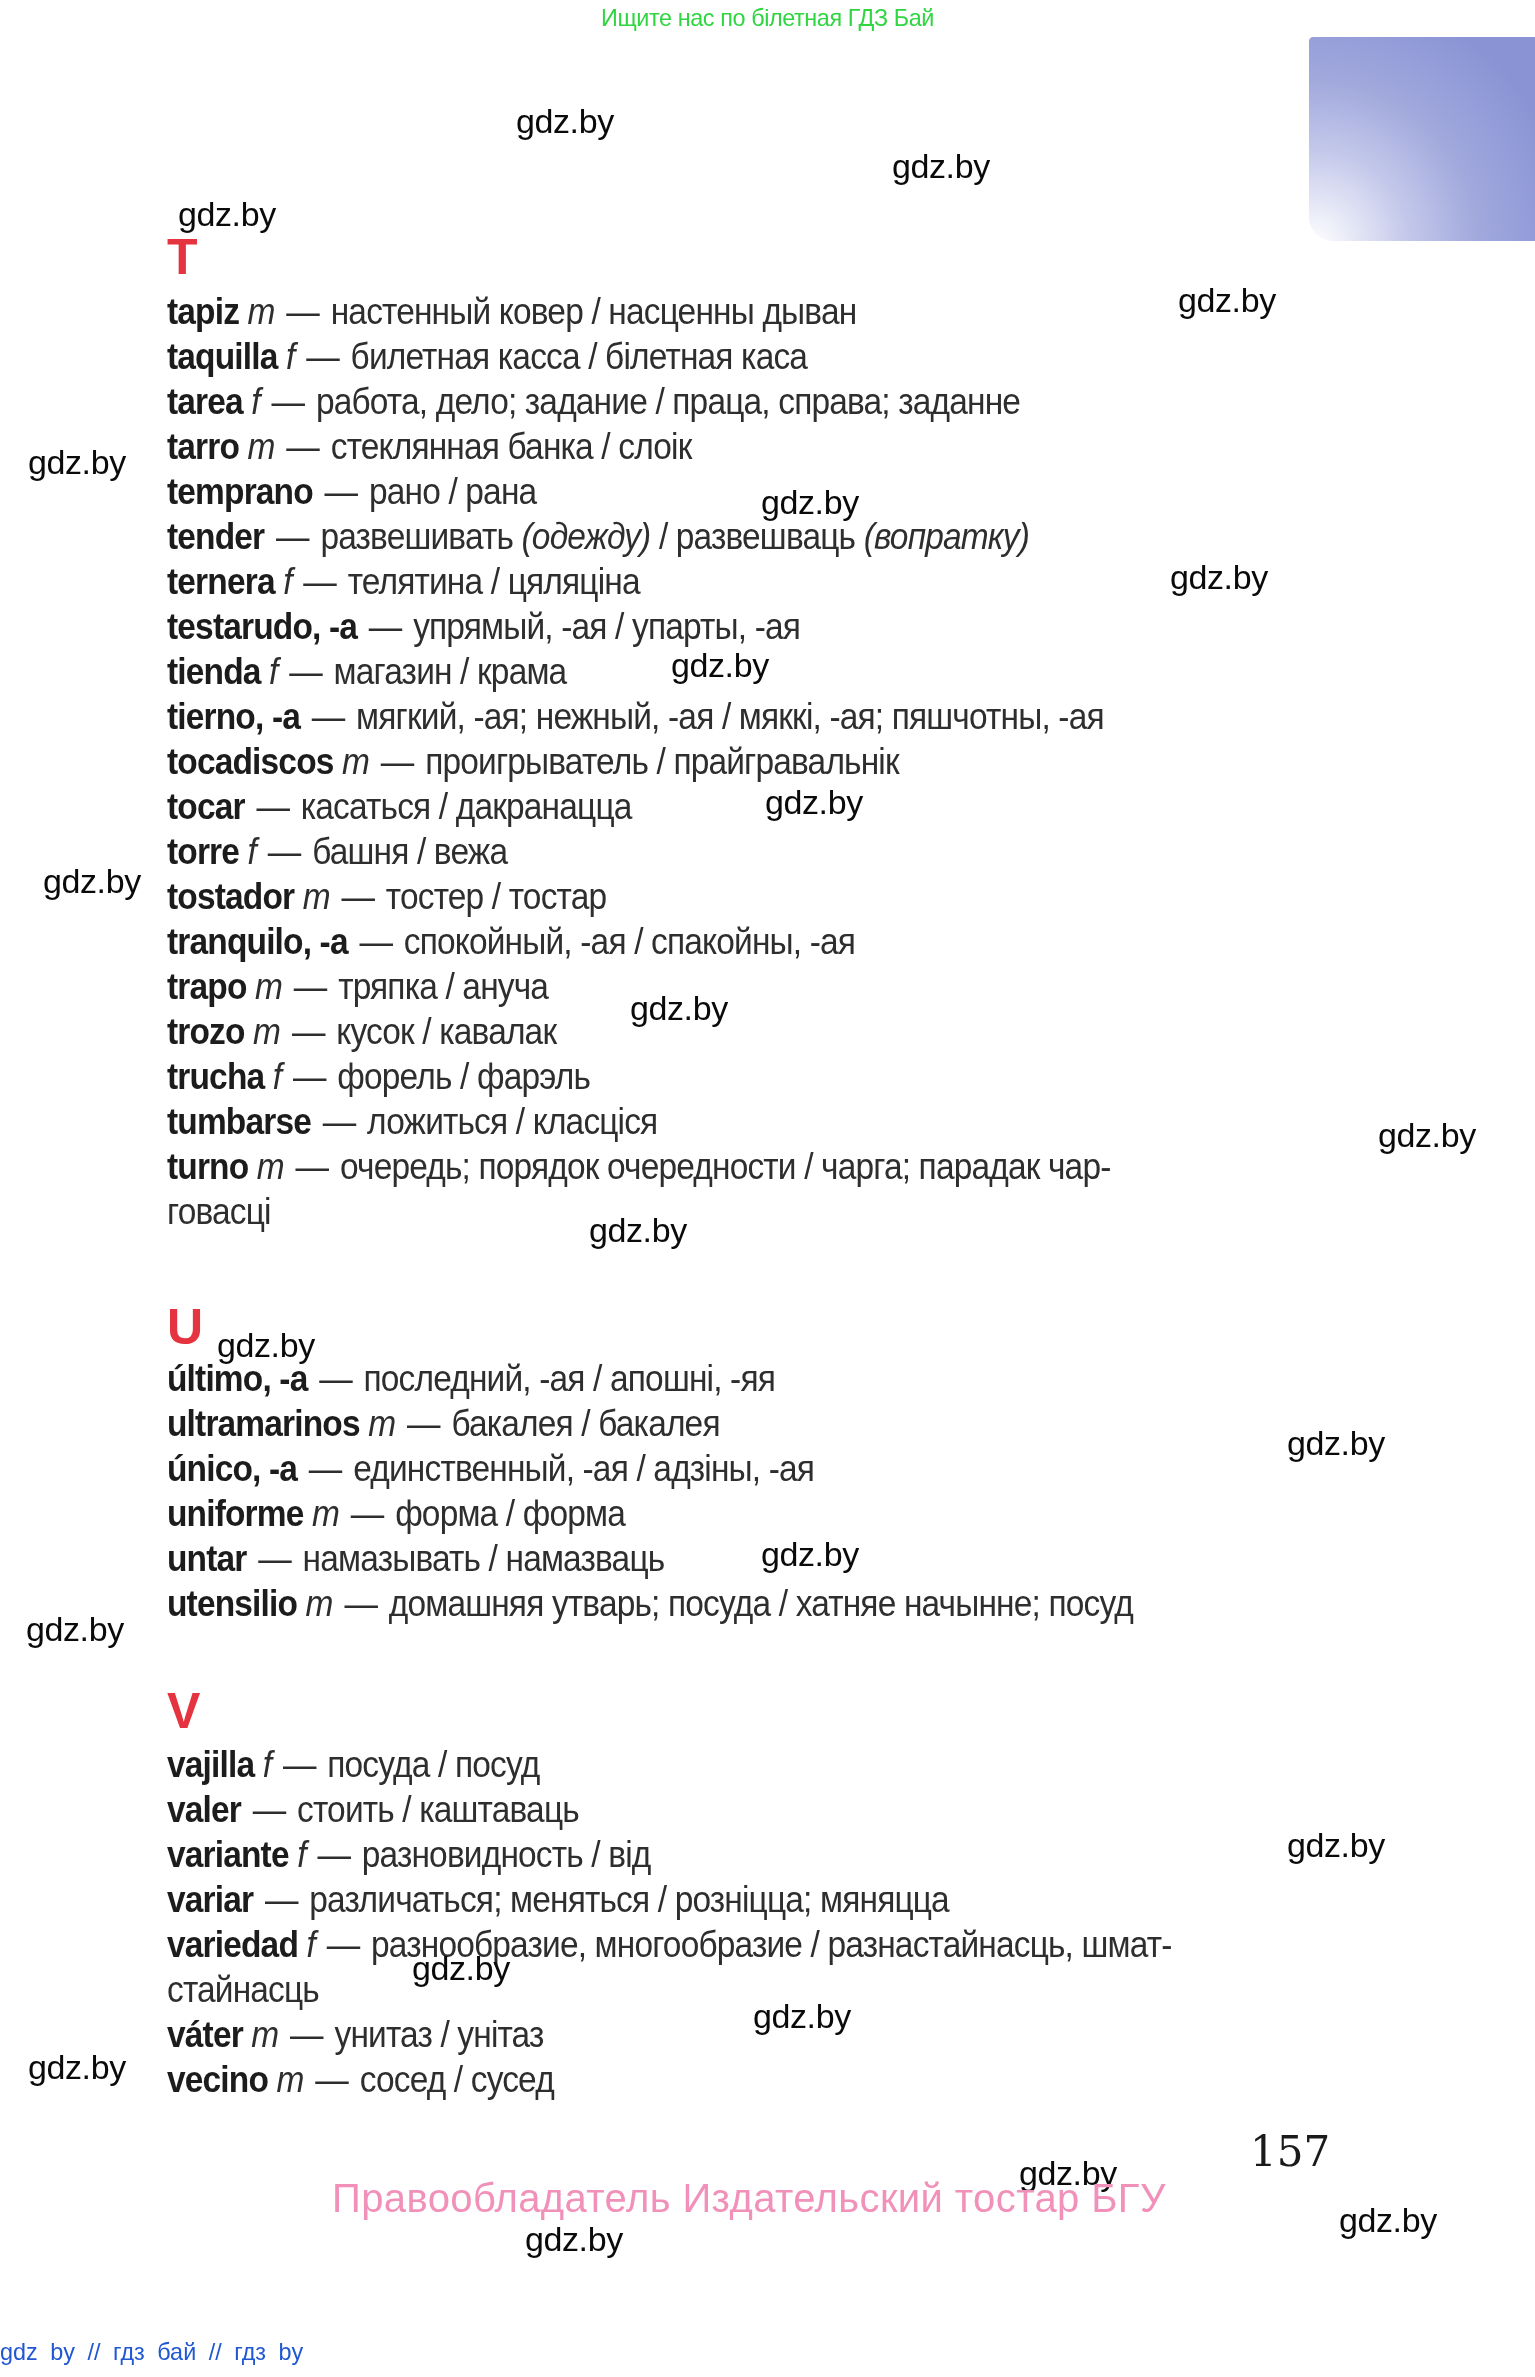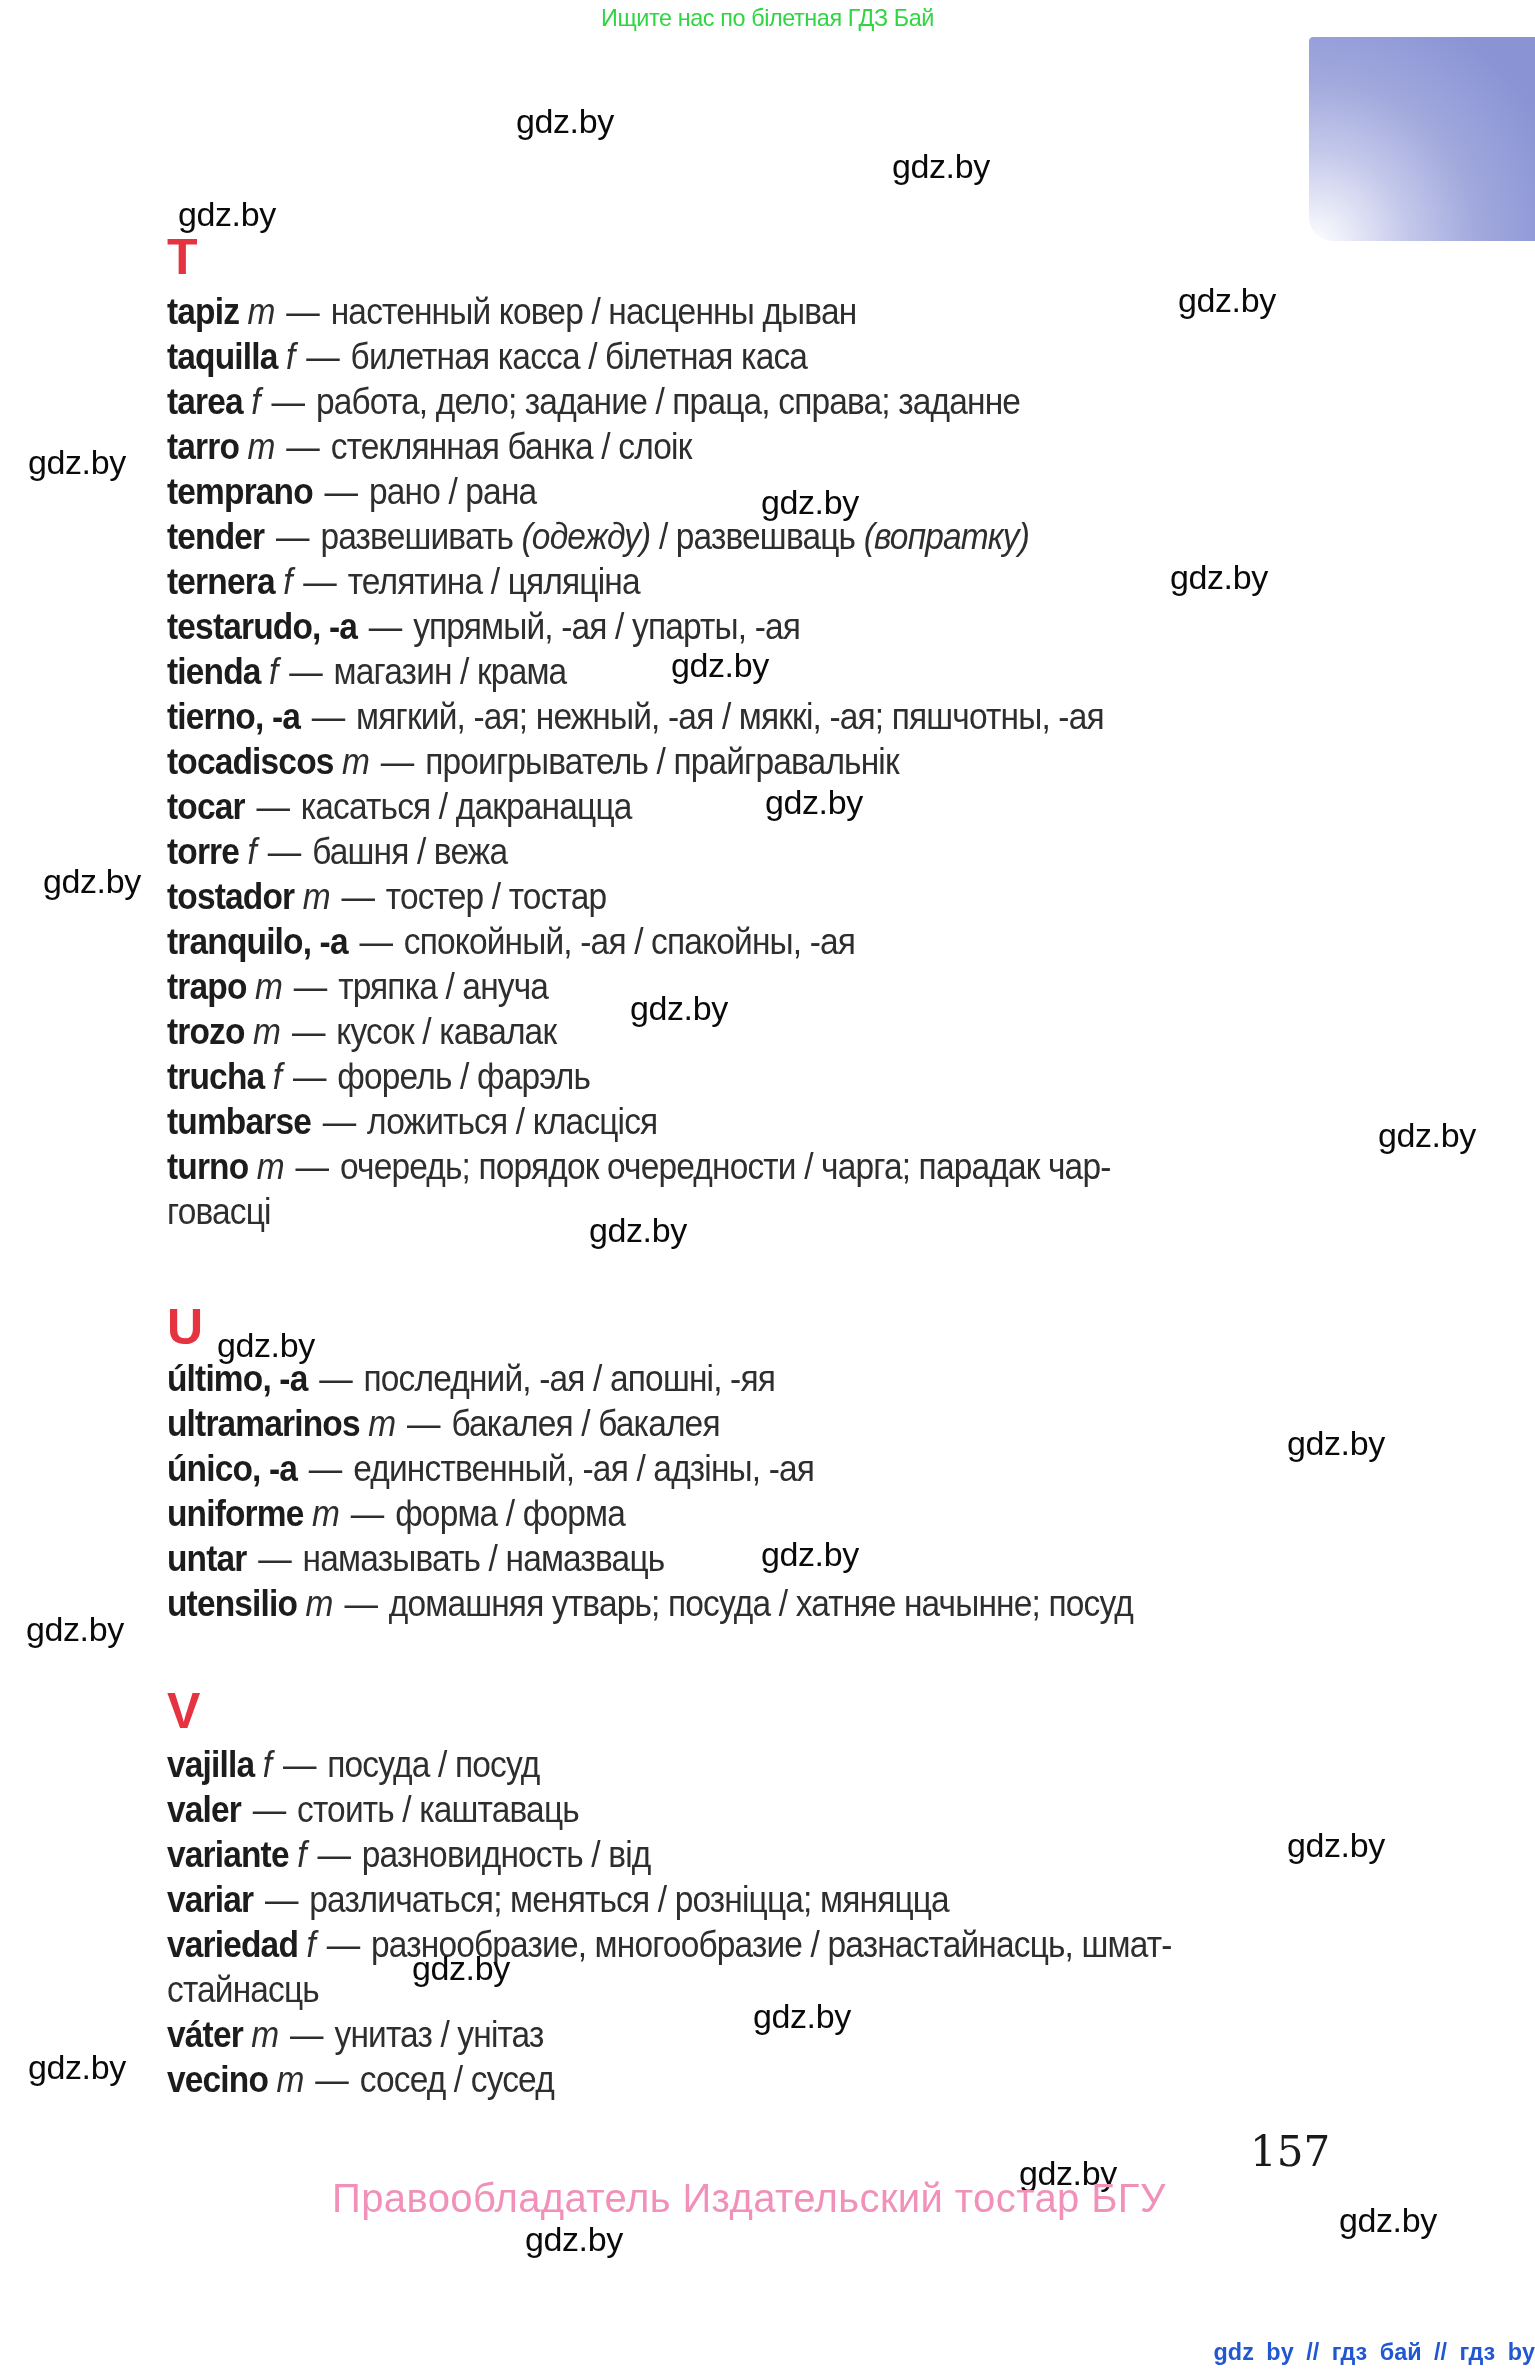--- a/index.html
+++ b/index.html
@@ -31,22 +31,22 @@
     position:absolute;font-size:34px;color:#0a0a0a;letter-spacing:-0.4px;white-space:nowrap;
   }
   .pagenum{
     position:absolute;left:1250px;top:2127px;
     font-family:"DejaVu Serif",serif;font-size:42px;color:#1a1a1a;
   }
   .copyright{
     position:absolute;left:332px;top:2176px;font-size:40px;letter-spacing:0.4px;white-space:nowrap;
   }
   .footer-blue{
-    position:absolute;top:2339px;left:0;width:100%;text-align:right;
-    font-size:23.4px;word-spacing:6px;font-weight:bold;
+    position:absolute;top:2339px;left:0;width:100%;text-align:left;
+    font-size:23.4px;word-spacing:6px;
   }
 </style>
 </head>
 <body>
 
 <div class="banner-top" style="color: rgb(47, 214, 65);">Ищите нас по білетная ГДЗ Бай</div>
 
 <div class="blue-box"></div>
 
 <div>

